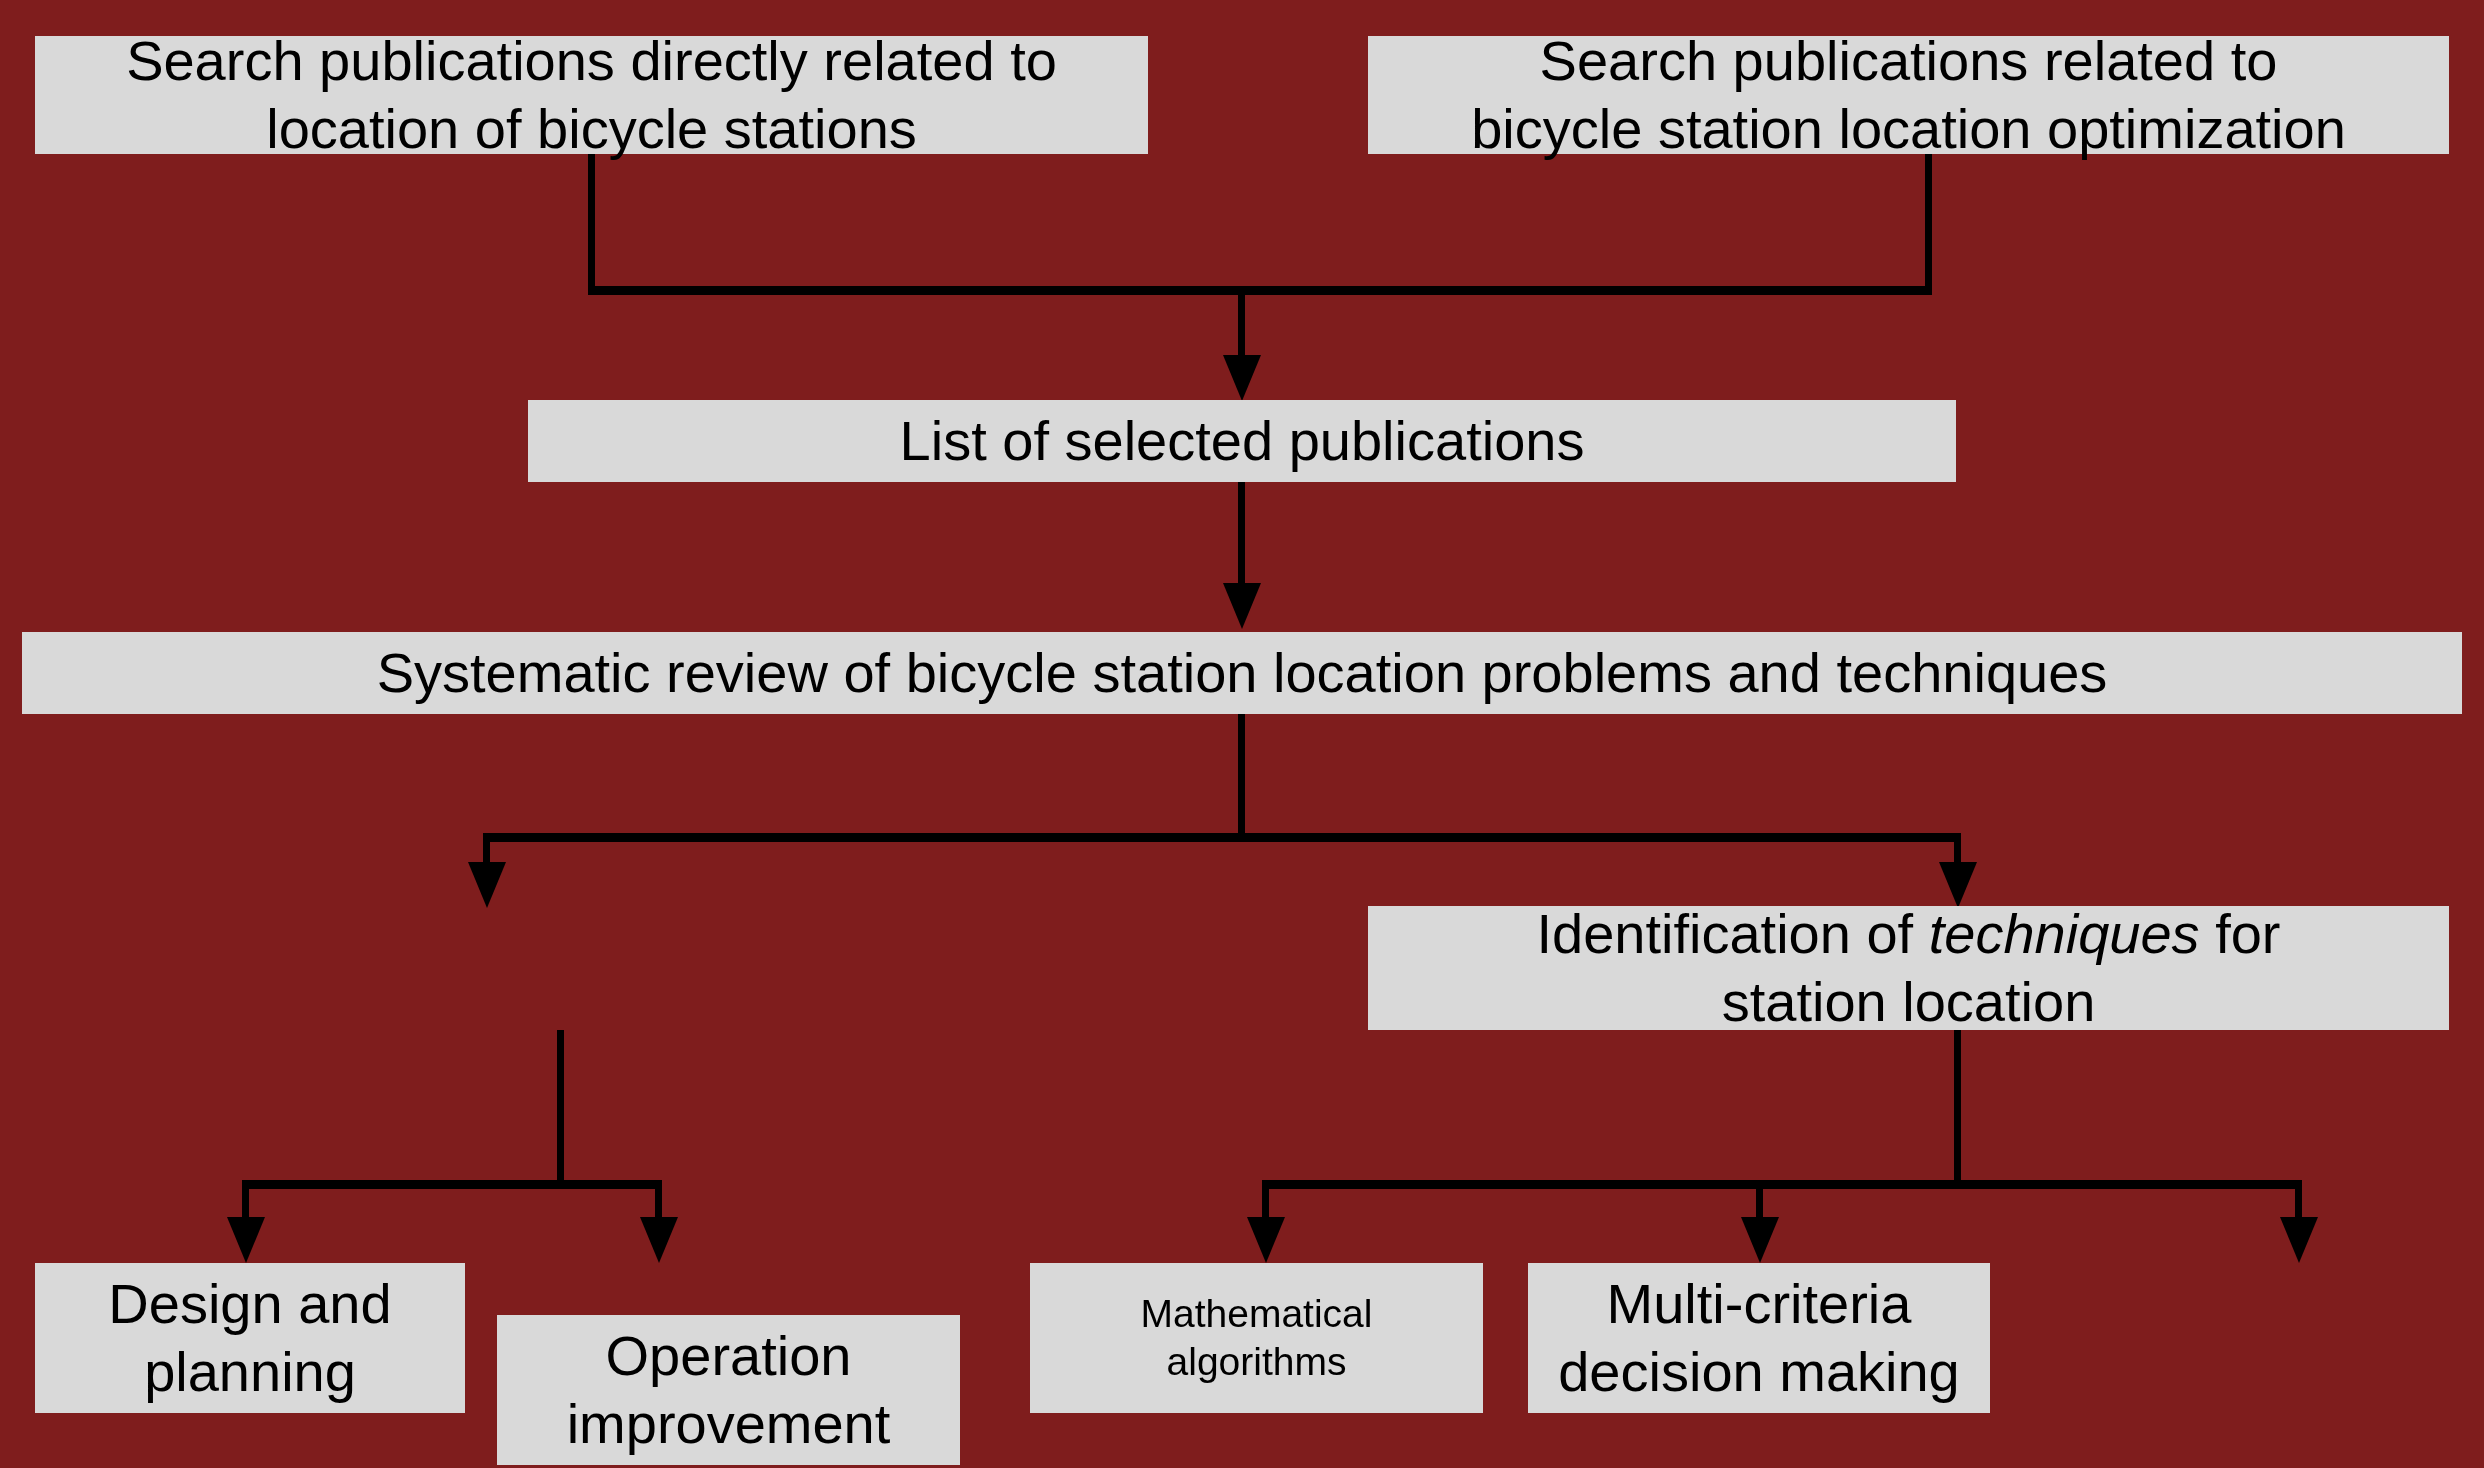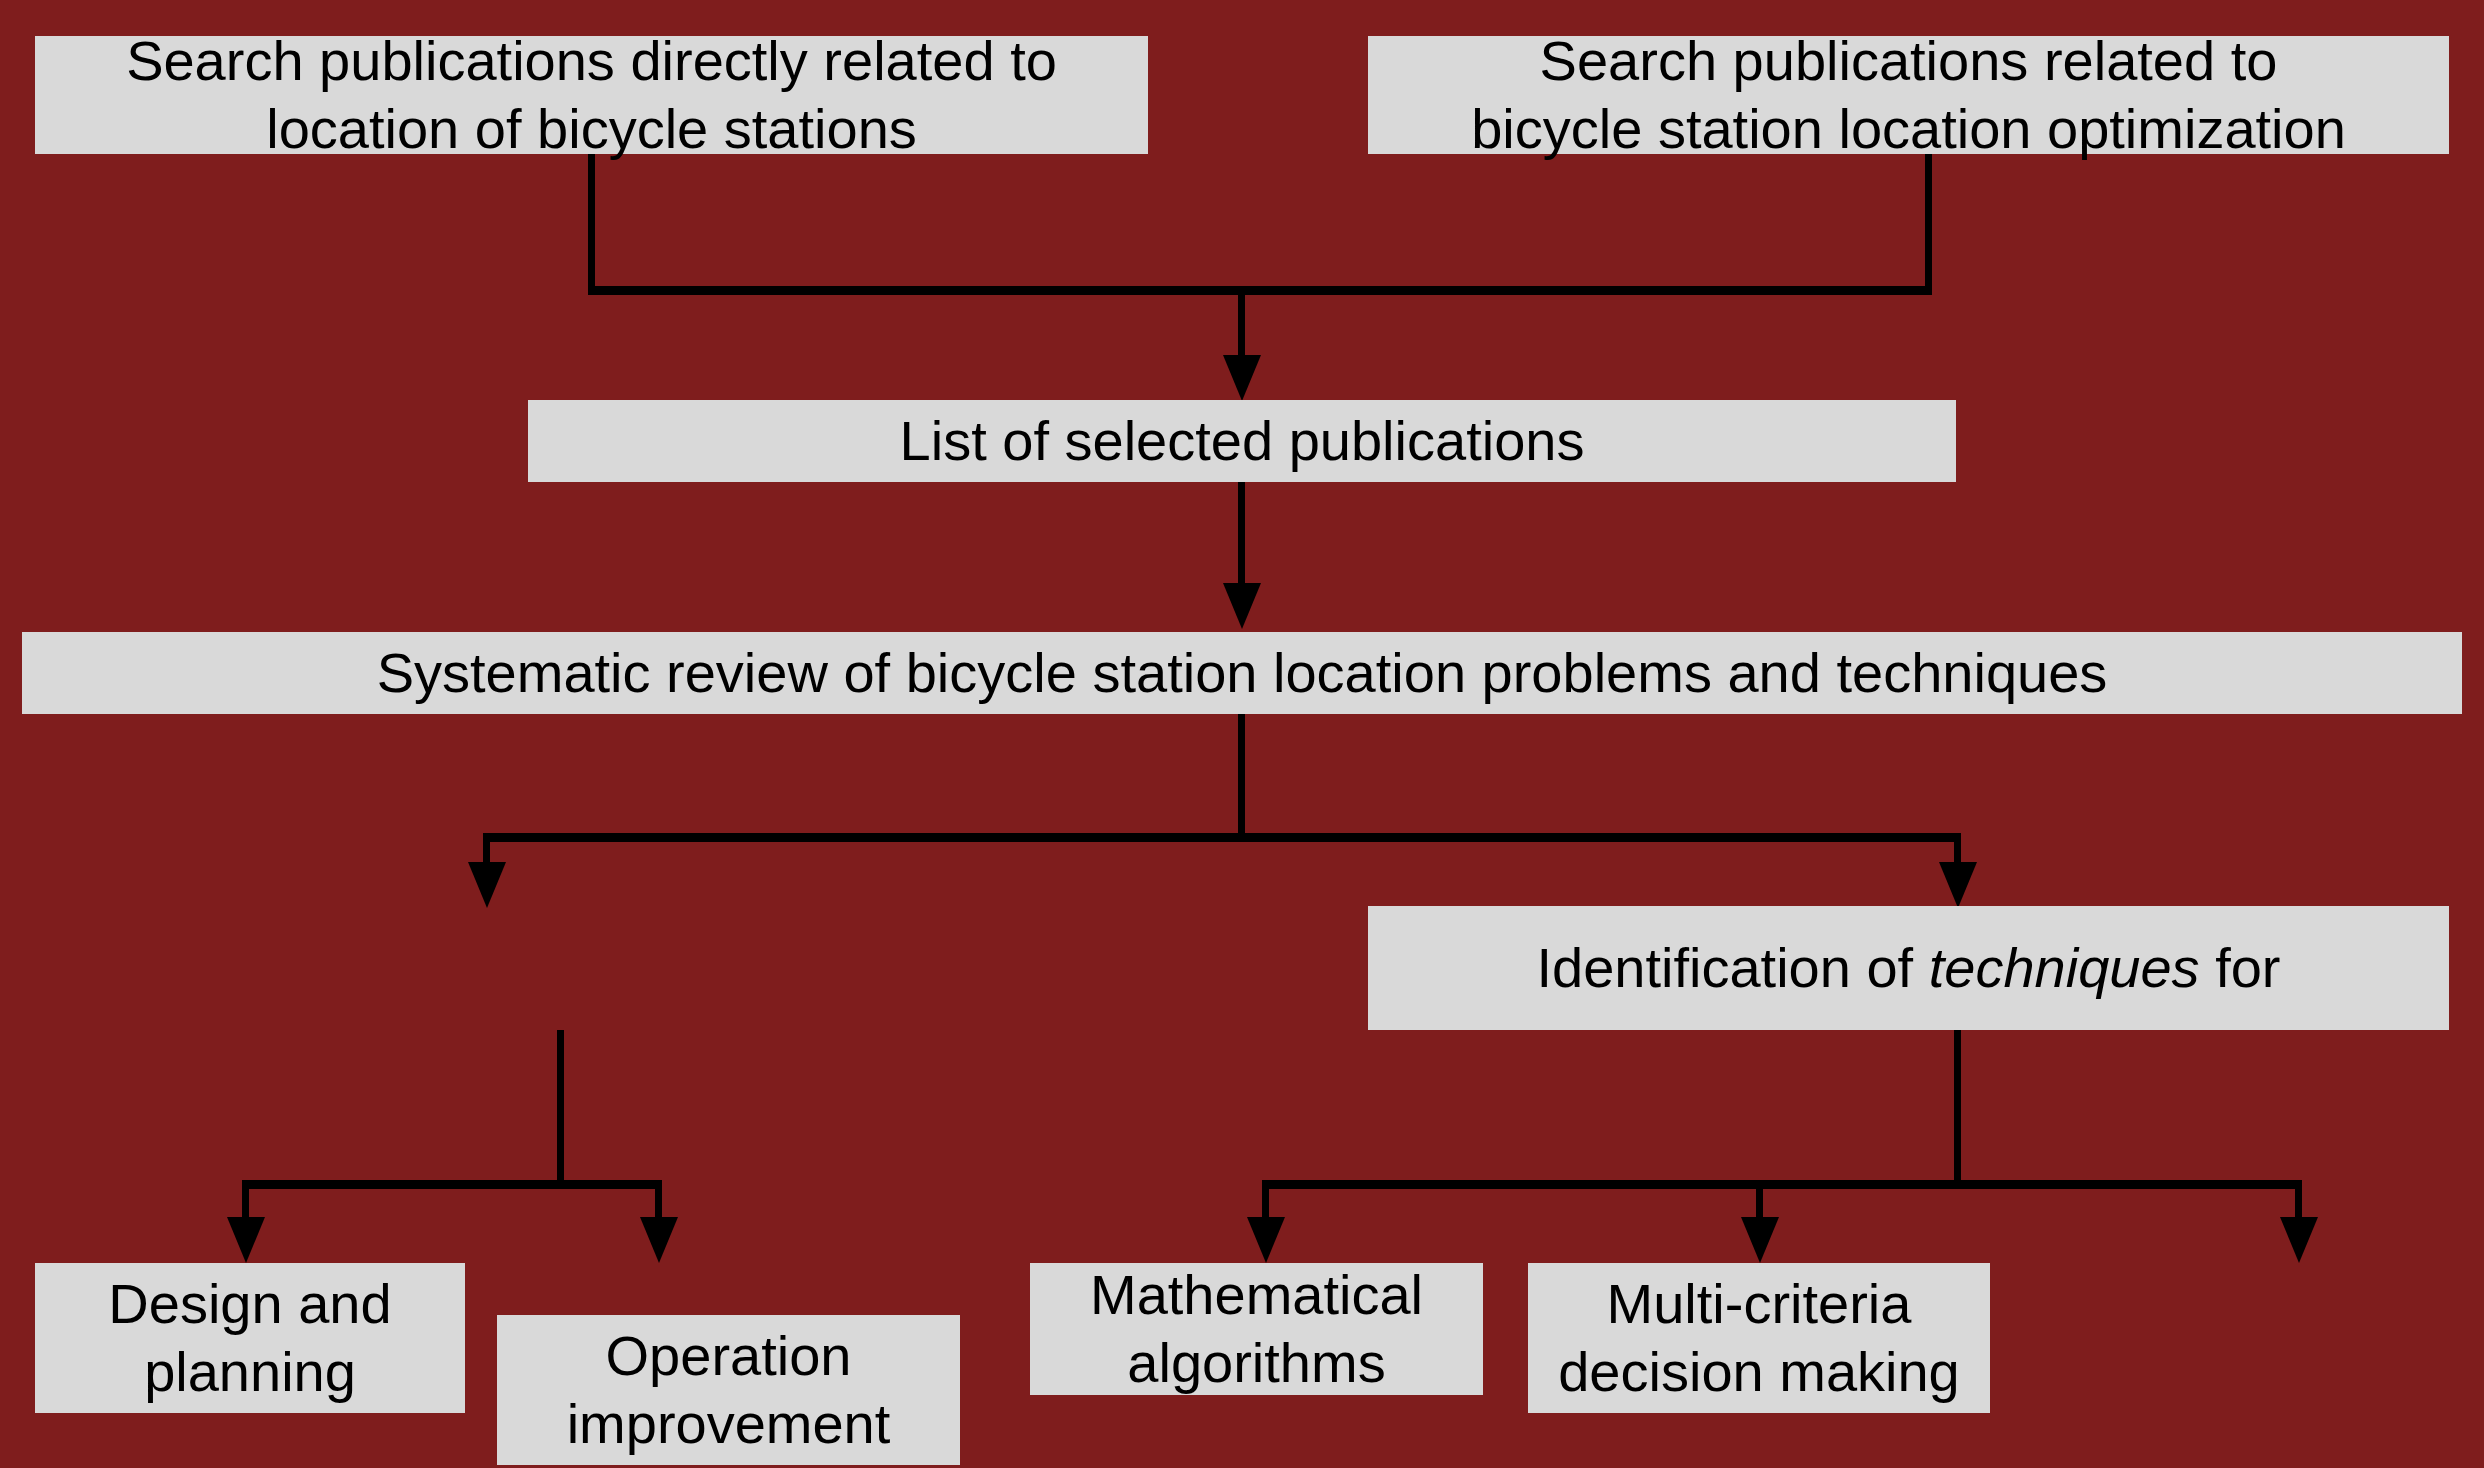--- a/index.html
+++ b/index.html
@@ -42,21 +42,21 @@
 
   
   #n-search-direct   { left: 35px;   top: 36px;   width: 1113px; height: 118px; font-size: 56px; }
   #n-search-opt      { left: 1368px; top: 36px;   width: 1081px; height: 118px; font-size: 56px; }
   #n-list            { left: 528px;  top: 400px;  width: 1428px; height: 82px;  font-size: 56px; }
   #n-review          { left: 22px;   top: 632px;  width: 2440px; height: 82px;  font-size: 56px; }
   #n-types           { left: 35px;   top: 906px;  width: 1113px; height: 124px; font-size: 56px; }
   #n-techniques      { left: 1368px; top: 906px;  width: 1081px; height: 124px; font-size: 56px; }
   #n-design          { left: 35px;   top: 1263px; width: 430px;  height: 150px; font-size: 56px; }
   #n-operation       { left: 497px;  top: 1315px; width: 463px;  height: 150px; font-size: 56px; }
-  #n-math            { left: 1030px; top: 1263px; width: 453px;  height: 132px; font-size: 56px; text-align: center; }
+  #n-math            { left: 1030px; top: 1263px; width: 453px;  height: 150px; font-size: 39px; text-align: center; }
   #n-mcdm            { left: 1528px; top: 1263px; width: 462px;  height: 150px; font-size: 56px; }
   #n-gis             { left: 2045px; top: 1263px; width: 420px;  height: 150px; font-size: 56px; }
 
   
   .vline, .hline {
     position: absolute;
     background: #000000;
   }
   .vline { width: 7px; }
   .hline { height: 9px; }
@@ -104,21 +104,21 @@
 
   <div class="vline" style="left:1238px; top:714px; height:126px;"></div>
   <div class="hline" style="left:483px; top:833px; width:1478px;"></div>
   <div class="vline" style="left:483px; top:833px; height:34px;"></div>
   <div class="arrow" style="left:468px; top:862px;"></div>
   <div class="vline" style="left:1954px; top:833px; height:34px;"></div>
   <div class="arrow" style="left:1939px; top:862px;"></div>
 
 
   <div class="node" id="n-techniques">
-    <span class="txt"><span>Identification of </span><em>techniques</em><span> for</span><br></span>
+    <span class="txt"><span>Identification of </span><em>techniques</em><span> for</span><br><span>station location</span></span>
   </div>
 
   <div class="vline" style="left:557px; top:1030px; height:156px;"></div>
   <div class="hline" style="left:242px; top:1180px; width:420px;"></div>
   <div class="vline" style="left:242px; top:1180px; height:42px;"></div>
   <div class="arrow" style="left:227px; top:1217px;"></div>
   <div class="vline" style="left:655px; top:1180px; height:42px;"></div>
   <div class="arrow" style="left:640px; top:1217px;"></div>
 
   <div class="vline" style="left:1954px; top:1030px; height:156px;"></div>

